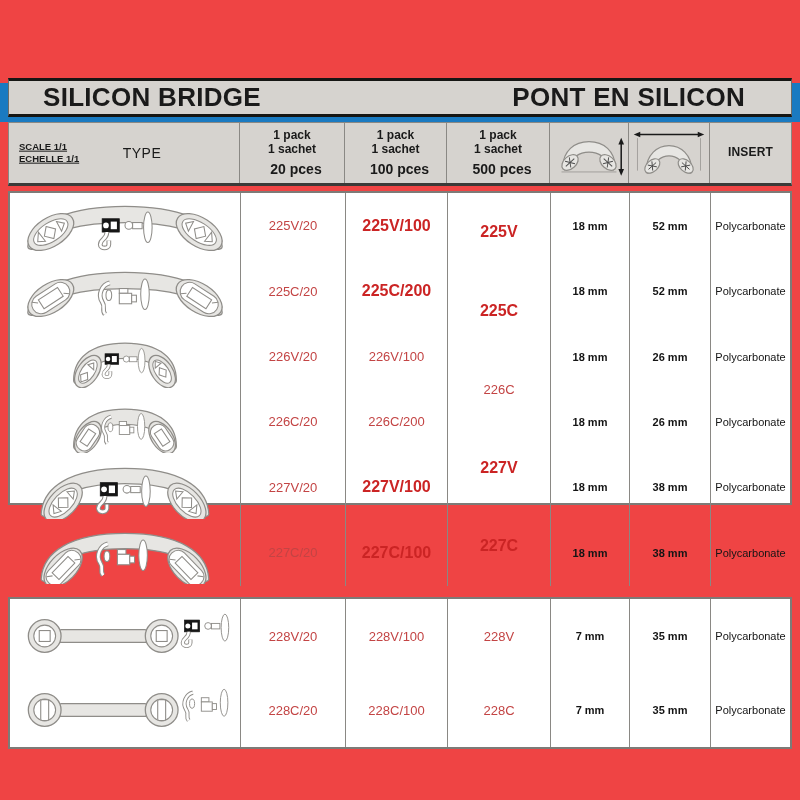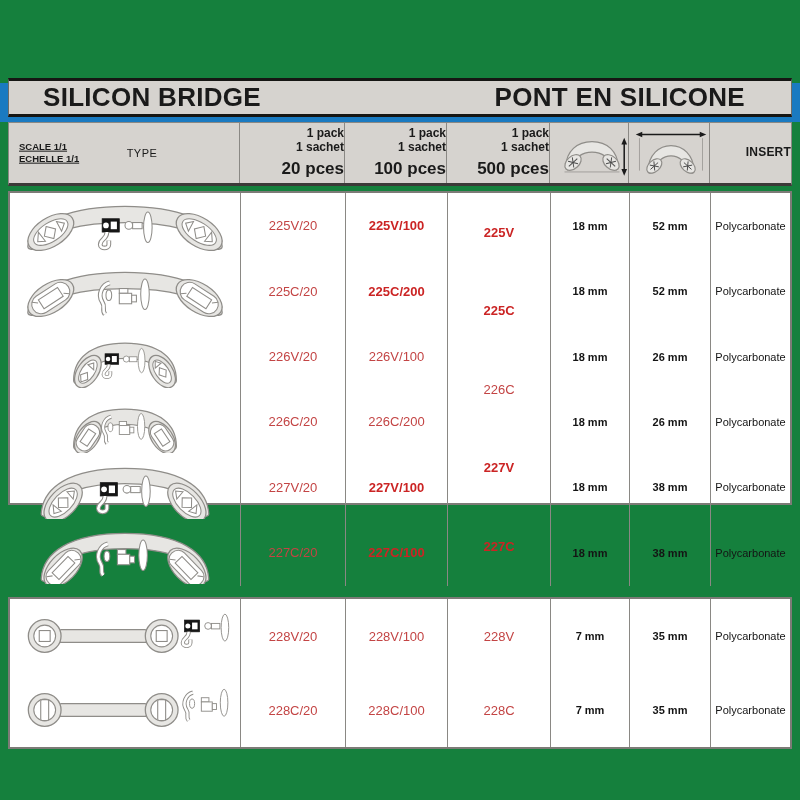--- a/index.html
+++ b/index.html
@@ -1,56 +1,56 @@
 <!DOCTYPE html>
 <html style="--blue: #1a7ac1; --panel: #d6d3cf; --grid: #8a8884; --red: #c34444; --red2: #cb2424; --dfill: #e7e6e3; --dstroke: #8f8d89;"><head>
 <meta charset="utf-8">
 <style>
   :root{
     --blue:#1a7ac1; --panel:#d6d3cf; --grid:#8a8884; --dark:#1d1d1b;
     --red:#c34444; --red2:#cb2424; --dfill:#e7e6e3; --dstroke:#8f8d89;
   }
   html,body{margin:0;padding:0;background:#fff;}
-  .page{position:relative;width:800px;height:800px;background:#15803d;
+  .page{position:relative;width:800px;height:800px;background:#ef4444;
         font-family:"Liberation Sans",sans-serif;color:#1a1a1a;overflow:hidden;}
 
   
   .title-band{position:absolute;left:0;top:83px;width:800px;height:39px;background:var(--blue);}
   .title-box{position:absolute;left:8px;top:78px;width:784px;height:39px;box-sizing:border-box;
              background:var(--panel);border-top:3px solid #161614;border-bottom:3px solid #161614;
              border-left:1px solid #6e6c68;border-right:1px solid #6e6c68;
              display:flex;align-items:center;justify-content:space-between;padding:0 46px 0 34px;}
   .title-text{font-size:26px;font-weight:bold;letter-spacing:.3px;white-space:nowrap;}
 
   
   .grid7{display:grid;grid-template-columns:230px 105px 102px 103px 79px 81px auto;}
   .thead{position:absolute;left:8px;top:122px;width:784px;height:64px;box-sizing:border-box;
          background:var(--panel);border-left:1px solid var(--grid);border-right:1px solid var(--grid);
          border-top:1px solid var(--grid);border-bottom:3px solid #3b3a38;}
   .th{border-left:1px solid var(--grid);display:flex;flex-direction:column;
-      align-items:flex-end;justify-content:center;line-height:1.15;}
+      align-items:center;justify-content:center;line-height:1.15;}
   .th:first-child{border-left:none;position:relative;}
   .scale-block{position:absolute;left:10px;top:50%;transform:translateY(-50%);
                font-size:9.5px;font-weight:bold;line-height:1.3;text-decoration:underline;}
   .type-label{position:absolute;left:86px;right:50px;top:50%;transform:translateY(-50%);
-              text-align:center;font-size:11px;letter-spacing:.5px;}
+              text-align:center;font-size:14px;letter-spacing:.5px;}
   .pack-line{font-size:12px;font-weight:bold;}
-  .pack-qty{font-size:17px;font-weight:bold;margin-top:4px;margin-left:8px;}
+  .pack-qty{font-size:14px;font-weight:bold;margin-top:4px;margin-left:8px;}
   .insert-label{font-size:12px;font-weight:bold;letter-spacing:.2px;}
 
   
   .section{position:absolute;left:8px;width:784px;box-sizing:border-box;background:#fff;
            border:2px solid #7d7b77;}
   .section-1{top:191px;height:314px;}
   .section-2{top:597px;height:152px;}
   .col{border-left:1px solid var(--grid);display:flex;flex-direction:column;min-width:0;}
   .col:first-child{border-left:none;}
   .slot{flex:1;display:flex;align-items:center;justify-content:center;overflow:hidden;}
   .code{font-size:13px;color:var(--red);white-space:nowrap;}
-  .code.em{font-weight:bold;color:var(--red2);font-size:13px;}
+  .code.em{font-weight:bold;color:var(--red2);font-size:16px;}
   .mm{font-size:11px;font-weight:bold;color:#141414;white-space:nowrap;}
   .ins{font-size:11px;font-weight:normal;color:#141414;white-space:nowrap;}
   .draw-slot svg{width:100%;height:96%;}
 
   
   .bd{fill:var(--dfill);stroke:var(--dstroke);stroke-width:1.3;}
   .wt{fill:#fff;stroke:var(--dstroke);stroke-width:1.1;}
   .ln{fill:none;stroke:var(--dstroke);stroke-width:1.1;}
   .hk1{fill:none;stroke:var(--dstroke);stroke-width:5;}
   .hk2{fill:none;stroke:#fff;stroke-width:2.8;}
@@ -62,21 +62,21 @@
   .gd{stroke:#9a9894;stroke-width:.9;}
 </style>
 </head>
 <body>
 
 <div class="page">
 
   <div class="title-band"></div>
   <div class="title-box">
     <span class="title-text">SILICON BRIDGE</span>
-    <span class="title-text">PONT EN SILICONE</span>
+    <span class="title-text">PONT EN SILICON</span>
   </div>
 
   <div class="thead grid7">
     <div class="th">
       <div class="scale-block">
         <div>SCALE 1/1</div>
         <div>ECHELLE 1/1</div>
       </div>
       <div class="type-label">TYPE</div>
     </div>

